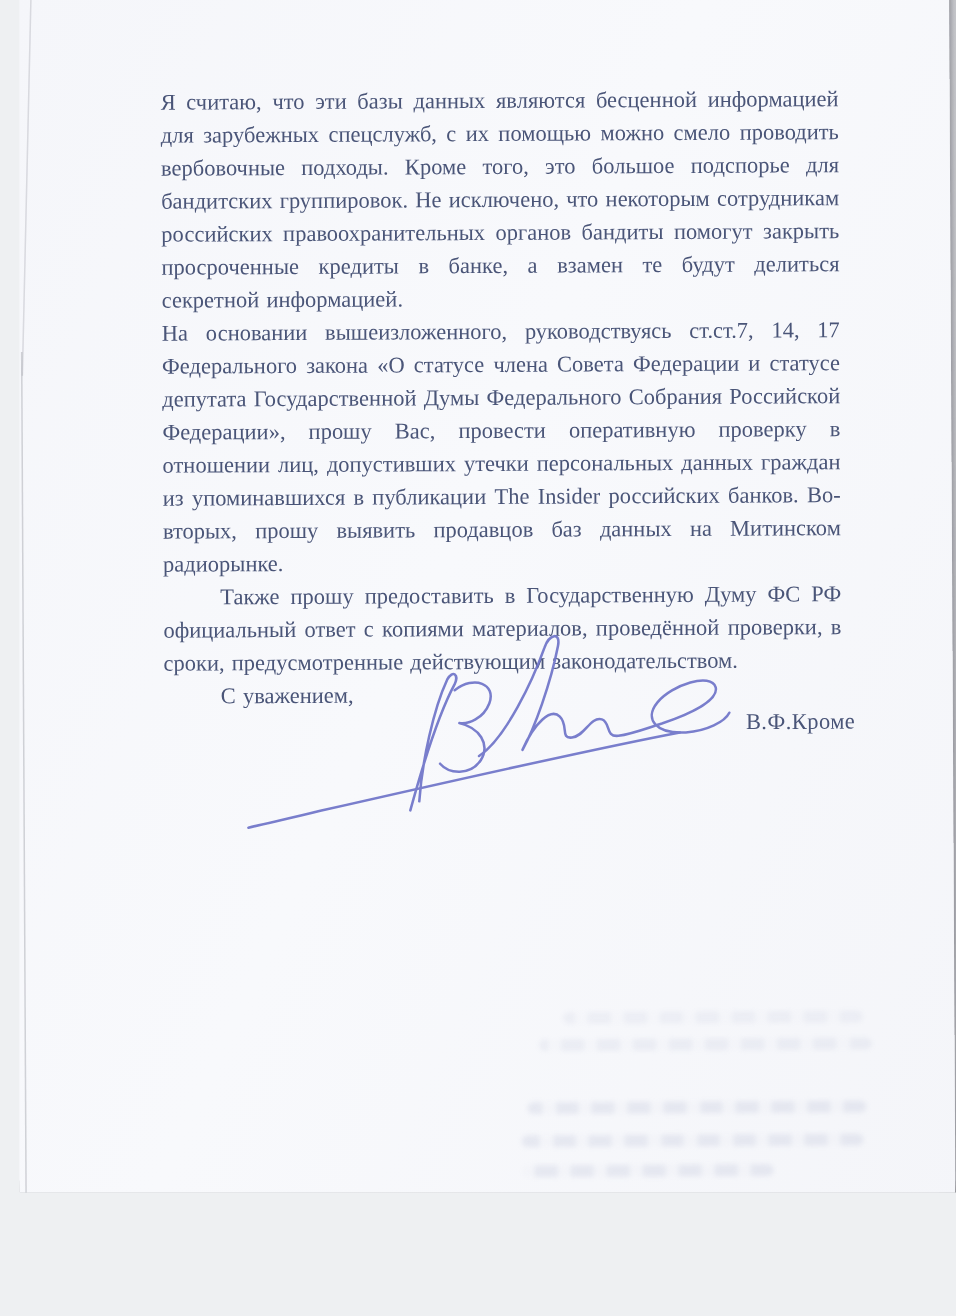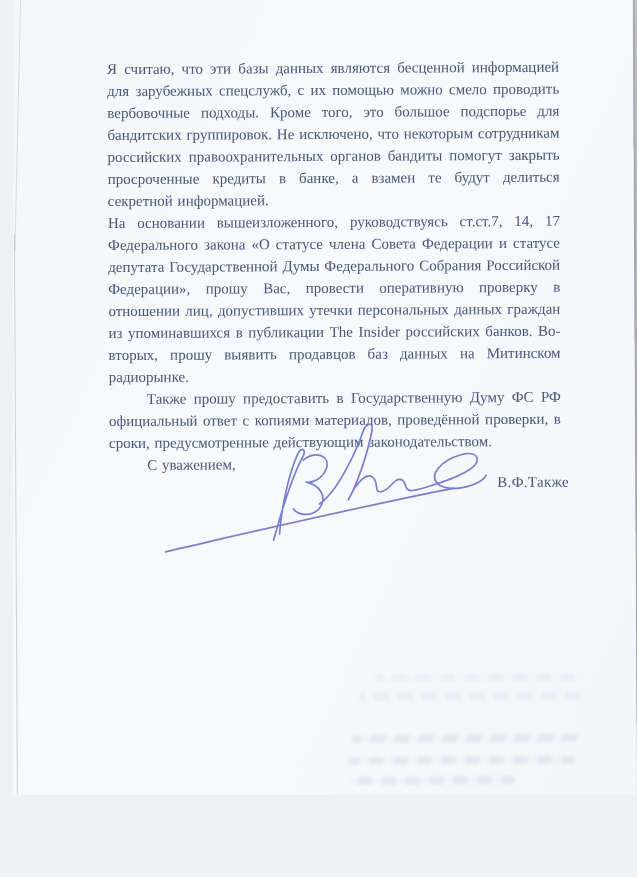--- a/index.html
+++ b/index.html
@@ -117,21 +117,21 @@
       <p class="indent">С уважением,</p>
     </div>
 
     <div class="signature-wrap">
       <svg width="345" height="155" viewBox="0 0 345 155" fill="none" stroke="#6f74c9" stroke-width="1.7" stroke-linecap="round" stroke-linejoin="round" opacity="0.92">
         <path d="M120,128 C127,103 138,66 150,44 C153,38 149,34 145,41 C136,60 128,95 126,122"></path>
         <path d="M150,48 C163,38 178,44 173,57 C169,67 159,71 153,70 C166,73 174,84 167,95 C160,105 146,104 140,97"></path>
         <path d="M166,92 C184,80 202,42 210,20 C213,11 221,9 219,19 C214,44 203,74 195,88 C203,70 214,60 220,66 C226,72 220,81 228,80 C237,79 240,66 248,68 C254,70 250,80 259,79 C268,78 278,74 288,71 C306,65 326,56 324,47 C321,37 295,45 285,57 C276,68 284,78 304,77 C318,76 330,70 333,64"></path>
         <path d="M300,77 C240,88 150,108 60,128 C40,133 24,136 12,139"></path>
       </svg>
-      <span class="signatory-name">В.Ф.Также</span>
+      <span class="signatory-name">В.Ф.Кроме</span>
     </div>
 
     <div class="bleedthrough">
       <div class="bleed-line bleed-1"></div>
       <div class="bleed-line bleed-2"></div>
       <div class="bleed-line bleed-3"></div>
       <div class="bleed-line bleed-4"></div>
       <div class="bleed-line bleed-5"></div>
     </div>
 

